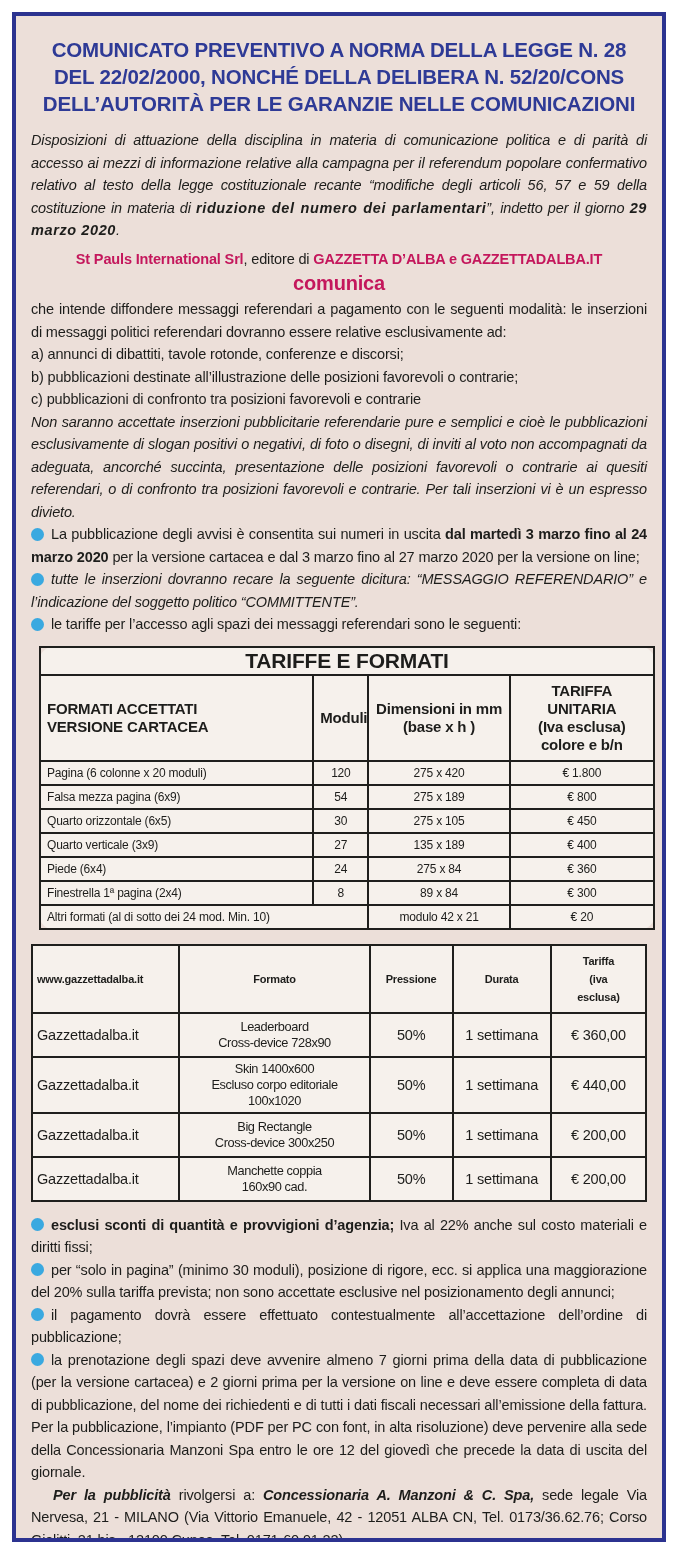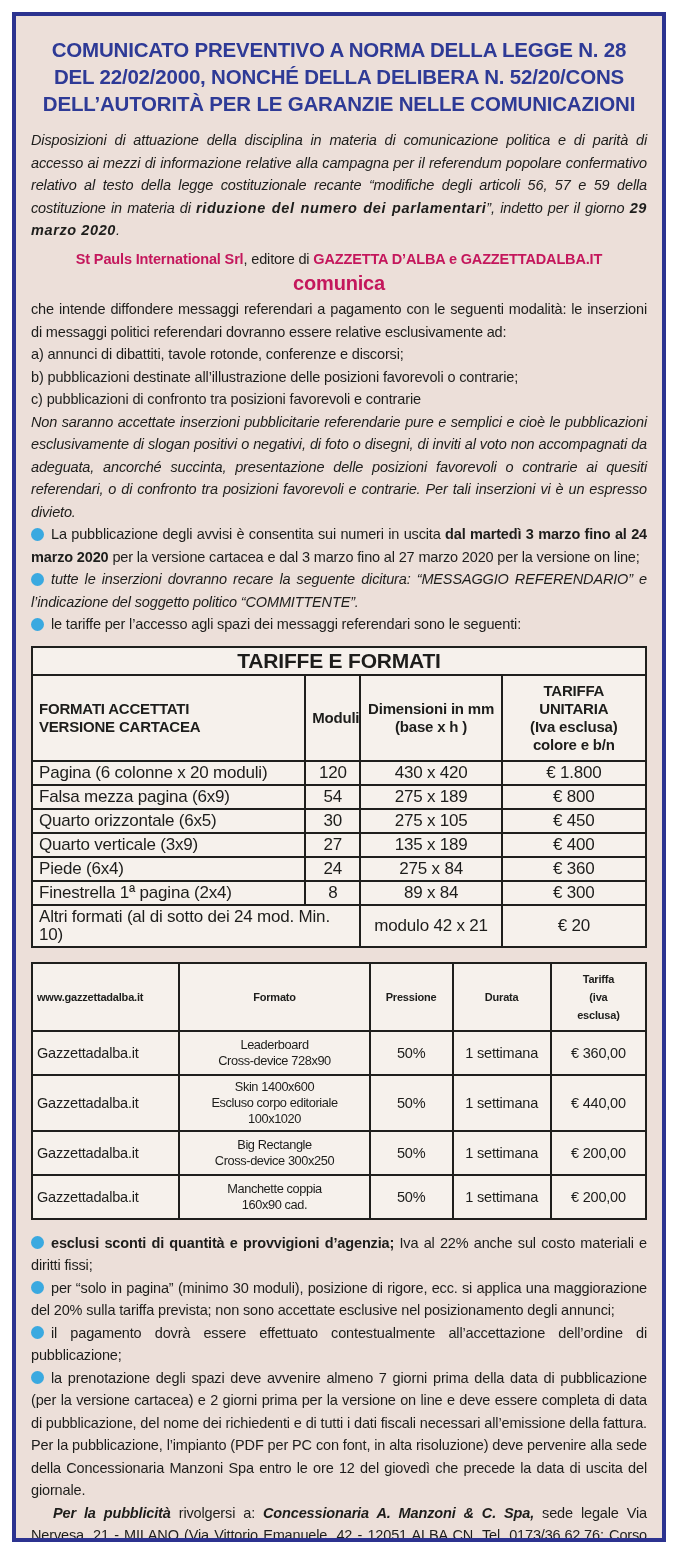--- a/index.html
+++ b/index.html
@@ -47,26 +47,26 @@
     background:#3aa9e0; margin-right:7px; vertical-align:-1.5px;
   }
 
   table {
     border-collapse:collapse; width:100%; background:#f6f1ec;
     table-layout:fixed;
   }
   table, td { border:2px solid #1f1f1d; }
   td { padding:2px 6px; font-size:14.5px; line-height:18px; text-align:center; letter-spacing:-0.2px; }
   td.left { text-align:left; }
-  .t1 { margin:10px 0 14px 0; }
+  .t1 { margin:10px 0 14px 8px;border-radius:16px; }
   .t1 .tbl-title td {
     font-size:21px; font-weight:bold; padding:4px 0; letter-spacing:-0.2px;
   }
   .t1 .head td { font-weight:bold; font-size:15px; line-height:18px; padding:6px 6px; }
-  .t1 .row td { height:18px; font-size:17px; }
+  .t1 .row td { height:18px; font-size:12px; }
   .t2 { margin:0 0 12px 0; }
   .t2 .head td { font-weight:bold; font-size:11px; line-height:18px; padding:6px 4px; }
   .t2 .row td { height:44px; padding:3px 4px; }
   .t2 td.fmt { font-size:12.8px; line-height:16px; letter-spacing:-0.4px; }
   .ind { text-indent:22px; }
 </style>
 </head>
 <body>
 
 <div class="page">
@@ -111,21 +111,21 @@
         <td class="pre">Moduli</td>
         <td class="pre">Dimensioni in mm
 (base x h )</td>
         <td class="pre">TARIFFA UNITARIA
 (Iva esclusa)
 colore e b/n</td>
       </tr>
       <tr class="row">
         <td class="left">Pagina (6 colonne x 20 moduli)</td>
         <td>120</td>
-        <td>430 x 420</td>
+        <td>275 x 420</td>
         <td>€ 1.800</td>
       </tr>
       <tr class="row">
         <td class="left">Falsa mezza pagina (6x9)</td>
         <td>54</td>
         <td>275 x 189</td>
         <td>€ 800</td>
       </tr>
       <tr class="row">
         <td class="left">Quarto orizzontale (6x5)</td>

